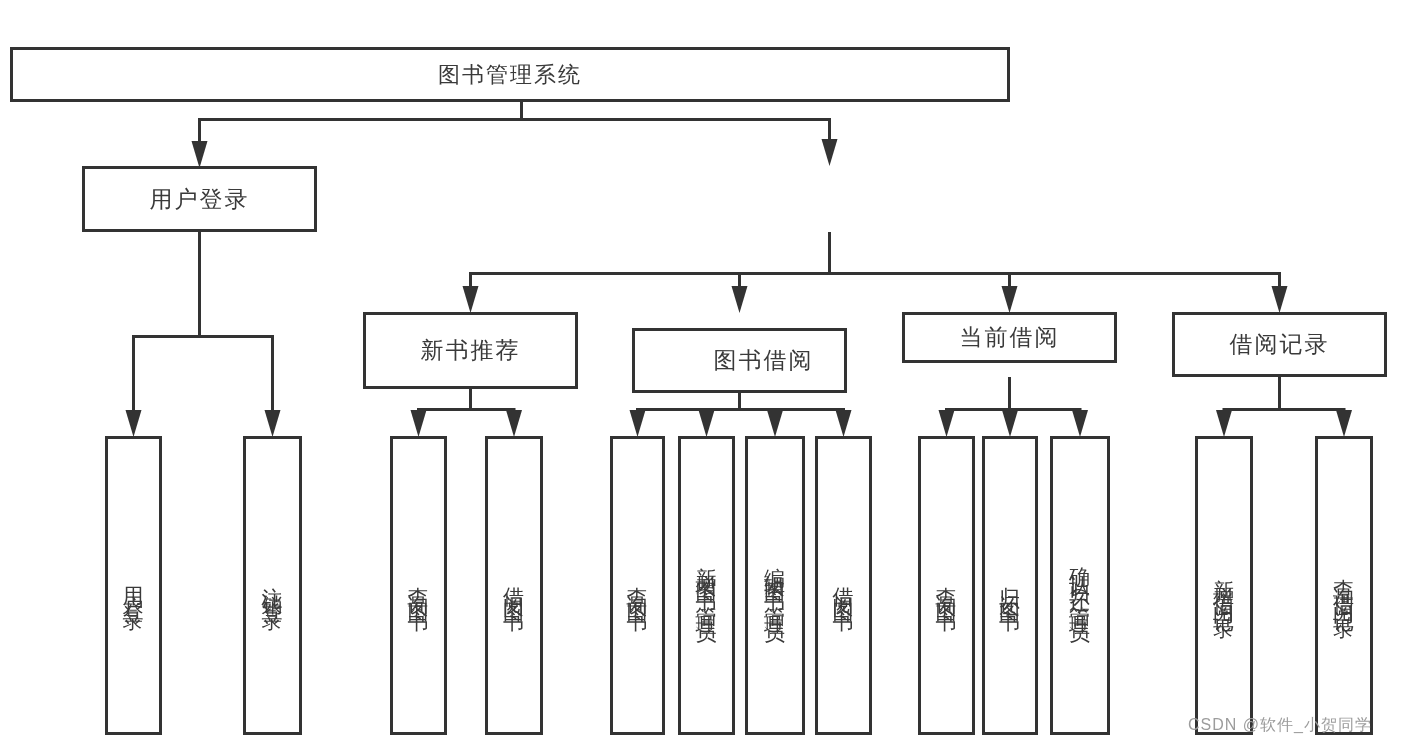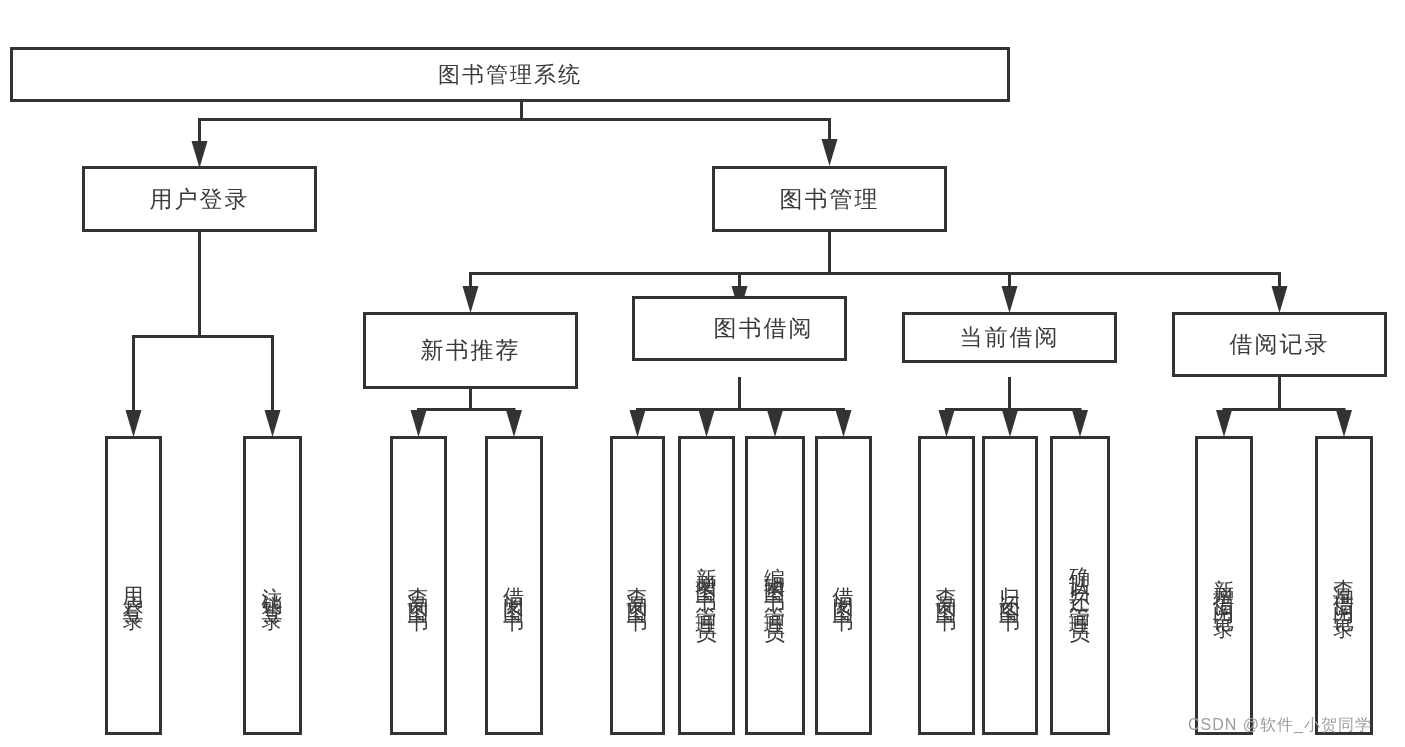--- a/index.html
+++ b/index.html
@@ -110,28 +110,25 @@
     </g>
   </svg>
 
   <div class="box" style="left:10px; top:13px; width:1000px; height:55px;margin-top:34px;">
     <span class="root-label">图书管理系统</span>
   </div>
 
   <div class="box" style="left:82px; top:166px; width:235px; height:66px;">
     <span class="h-label">用户登录</span>
   </div>
-  <div class="box" style="left:712px; top:166px; width:235px; height:66px;">
-    <span class="h-label">图书管理</span>
-  </div>
 
   <div class="box" style="left:363px; top:312px; width:215px; height:77px;">
     <span class="h-label">新书推荐</span>
   </div>
-  <div class="box" style="left:632px; top:296px; width:215px; height:65px;padding-left:48px;">
+  <div class="box" style="left:632px; top:328px; width:215px; height:65px;padding-left:48px;">
     <span class="h-label">图书借阅</span>
   </div>
   <div class="box" style="left:902px; top:312px; width:215px; height:51px;">
     <span class="h-label">当前借阅</span>
   </div>
   <div class="box" style="left:1172px; top:312px; width:215px; height:65px;">
     <span class="h-label">借阅记录</span>
   </div>
 
   <div class="box" style="left:105px; top:436px; width:57px; height:299px;">

